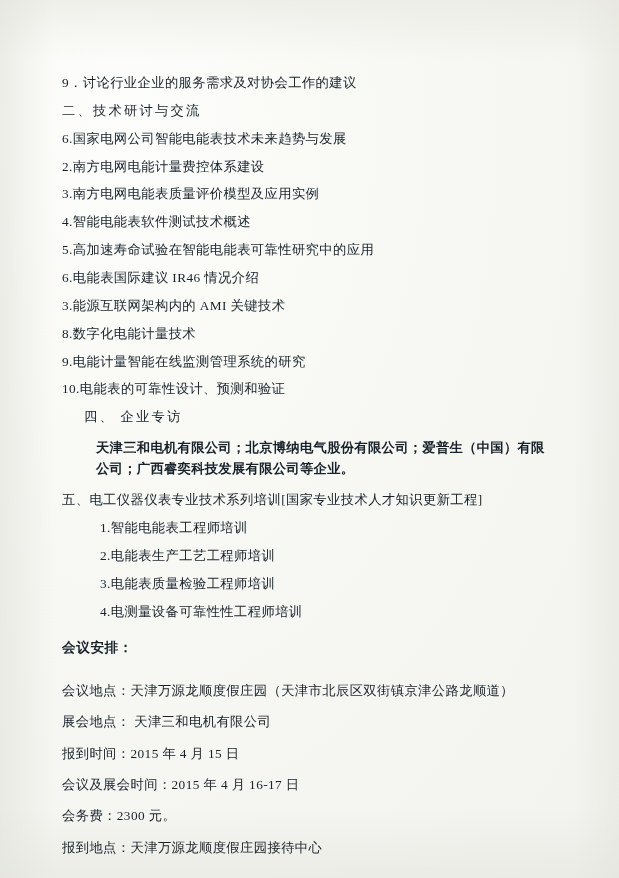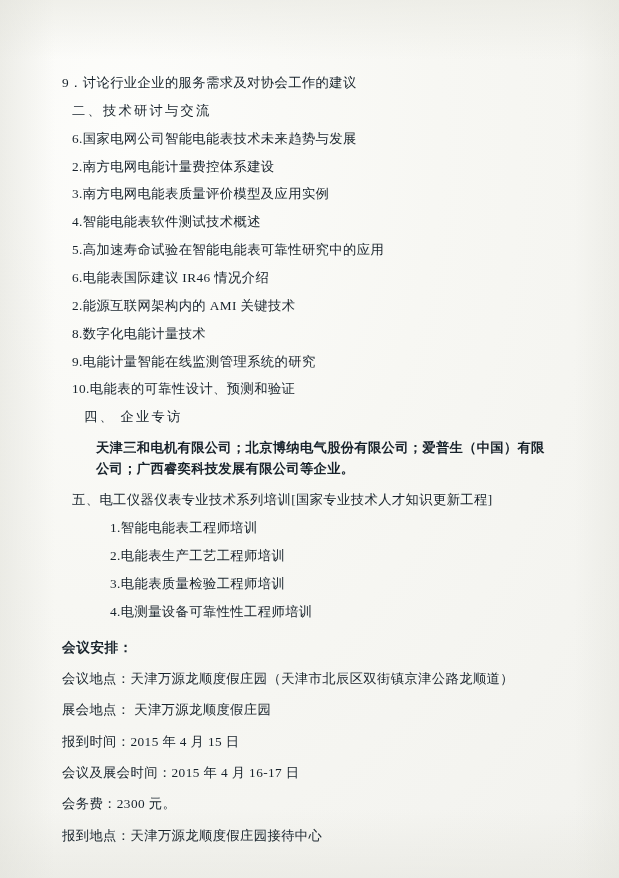--- a/index.html
+++ b/index.html
@@ -40,31 +40,31 @@
   }
   .line {
     font-size: 13.3px;
     line-height: 1.08;
     margin: 0 0 13.5px 0;
     letter-spacing: 0.4px;
     color: #17222b;
     white-space: nowrap;
   }
   .indent-0 { margin-left: 0; }
-  .indent-1 { margin-left: 10px; }
+  .indent-1 { }
   .indent-2 { margin-left: 22px; }
-  .indent-3 { margin-left: 48px; }
+  .indent-3 { margin-left: 38px; }
   .spaced {
     letter-spacing: 2.2px;
   }
   .section-heading {
     font-weight: bold;
     font-size: 13.6px;
     margin-top: 22px;
-    margin-bottom: 16px;
+    margin-bottom: 28px;
     letter-spacing: 0.6px;
   }
   .company-block {
     margin-left: 34px;
     margin-right: 10px;
     font-size: 13.3px;
     line-height: 1.55;
     letter-spacing: 0.3px;
     margin-bottom: 14px;
     color: #17222b;
@@ -86,37 +86,37 @@
   <div class="content">
 
     <div class="line indent-0">9．讨论行业企业的服务需求及对协会工作的建议</div>
     <div class="line indent-1 spaced">二、技术研讨与交流</div>
     <div class="line indent-1">6.国家电网公司智能电能表技术未来趋势与发展</div>
     <div class="line indent-1">2.南方电网电能计量费控体系建设</div>
     <div class="line indent-1">3.南方电网电能表质量评价模型及应用实例</div>
     <div class="line indent-1">4.智能电能表软件测试技术概述</div>
     <div class="line indent-1">5.高加速寿命试验在智能电能表可靠性研究中的应用</div>
     <div class="line indent-1">6.电能表国际建议 IR46 情况介绍</div>
-    <div class="line indent-1">2.能源互联网架构内的 AMI 关键技术</div>
+    <div class="line indent-1">3.能源互联网架构内的 AMI 关键技术</div>
     <div class="line indent-1">8.数字化电能计量技术</div>
     <div class="line indent-1">9.电能计量智能在线监测管理系统的研究</div>
     <div class="line indent-1">10.电能表的可靠性设计、预测和验证</div>
     <div class="line indent-2 spaced">四、 企业专访</div>
 
     <div class="company-block">天津三和电机有限公司；北京博纳电气股份有限公司；爱普生（中国）有限公司；广西睿奕科技发展有限公司等企业。</div>
 
     <div class="line indent-1">五、电工仪器仪表专业技术系列培训[国家专业技术人才知识更新工程]</div>
     <div class="line indent-3">1.智能电能表工程师培训</div>
     <div class="line indent-3">2.电能表生产工艺工程师培训</div>
     <div class="line indent-3">3.电能表质量检验工程师培训</div>
     <div class="line indent-3">4.电测量设备可靠性性工程师培训</div>
 
     <div class="line section-heading indent-0">会议安排：</div>
 
     <div class="info-line">会议地点：天津万源龙顺度假庄园（天津市北辰区双街镇京津公路龙顺道）</div>
-    <div class="info-line">展会地点： 天津万源龙顺度假庄园</div>
+    <div class="info-line">展会地点： 天津三和电机有限公司</div>
     <div class="info-line">报到时间：2015 年 4 月 15 日</div>
     <div class="info-line">会议及展会时间：2015 年 4 月 16-17 日</div>
     <div class="info-line">会务费：2300 元。</div>
     <div class="info-line">报到地点：天津万源龙顺度假庄园接待中心</div>
 
   </div>
 </div>
 
 </body></html>

